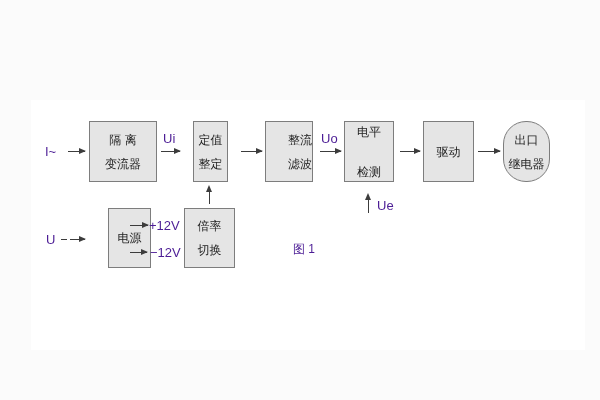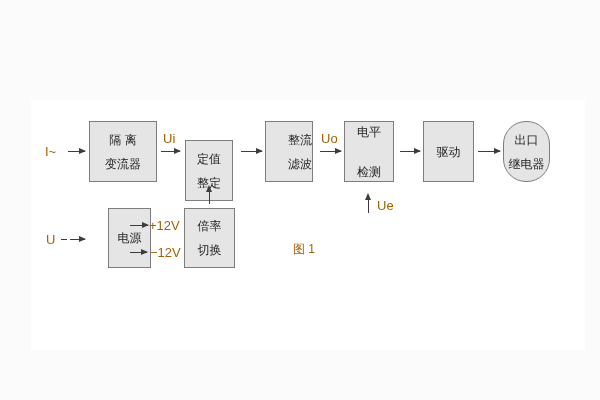--- a/index.html
+++ b/index.html
@@ -13,21 +13,21 @@
     position:absolute; left:31px; top:100px; width:554px; height:250px;
     background:#ffffff;
   }
   .box {
     position:absolute; background:#e5e5e5; border:1px solid #7d7d7d;
     display:flex; flex-direction:column; align-items:center; justify-content:center;
     color:#1f1f1f; font-size:12px; line-height:24px; white-space:nowrap;
   }
   .box span { display:block; text-align:center; }
   .lbl {
-    position:absolute; color:#a16207; font-size:13px; line-height:13px;
+    position:absolute; color:#4c1d95; font-size:13px; line-height:13px;
     white-space:nowrap;
   }
   .lbl-cn { font-size:12px; }
   .h-arrow { position:absolute; height:1px; background:#3c3c3c; }
   .h-arrow::after {
     content:""; position:absolute; right:-1px; top:-3px; width:0; height:0;
     border-left:7px solid #3c3c3c;
     border-top:3.5px solid transparent; border-bottom:3.5px solid transparent;
   }
   .h-dash { position:absolute; height:1px; background:#3c3c3c; }
@@ -42,21 +42,21 @@
 <body>
 
 <div class="page">
   <div class="panel"></div>
 
   <div class="box" style="left:89px; top:121px; width:68px; height:61px;">
     <span>隔 离</span>
     <span>变流器</span>
   </div>
 
-  <div class="box" style="left:185px; top:121px; width:48px; height:61px;margin-top:19px;">
+  <div class="box" style="left:193px; top:121px; width:35px; height:61px;">
     <span>定值</span>
     <span>整定</span>
   </div>
 
   <div class="box" style="left:265px; top:121px; width:48px; height:61px;align-items:flex-end;">
     <span>整流</span>
     <span>滤波</span>
   </div>
 
   <div class="box" style="left:344px; top:121px; width:50px; height:61px;gap:16px;">

